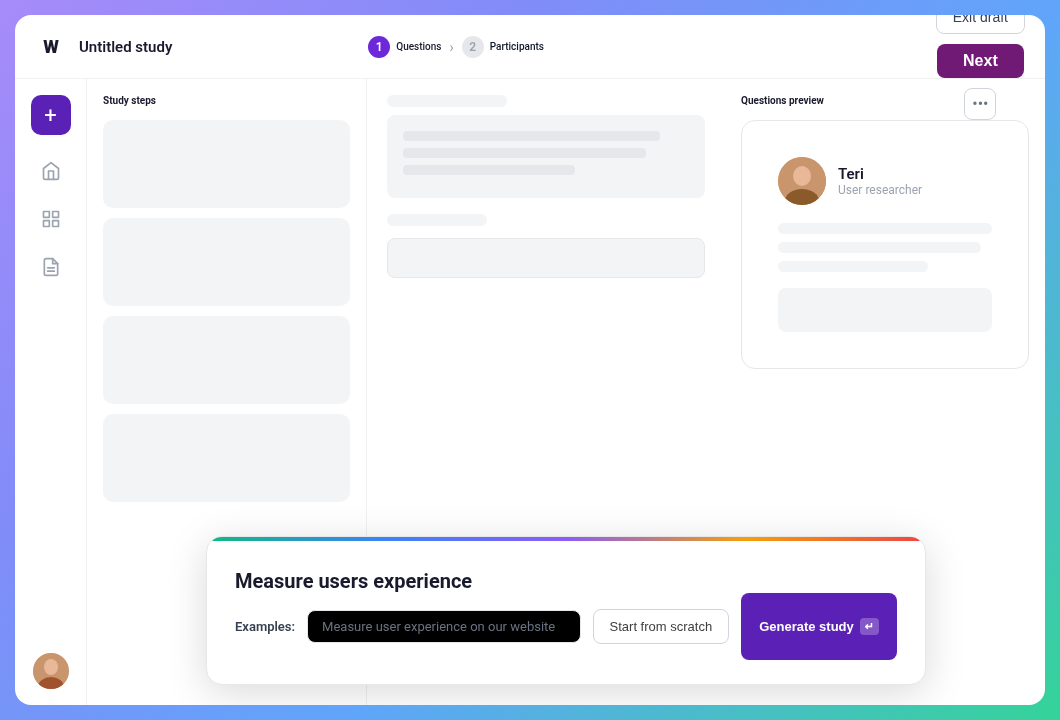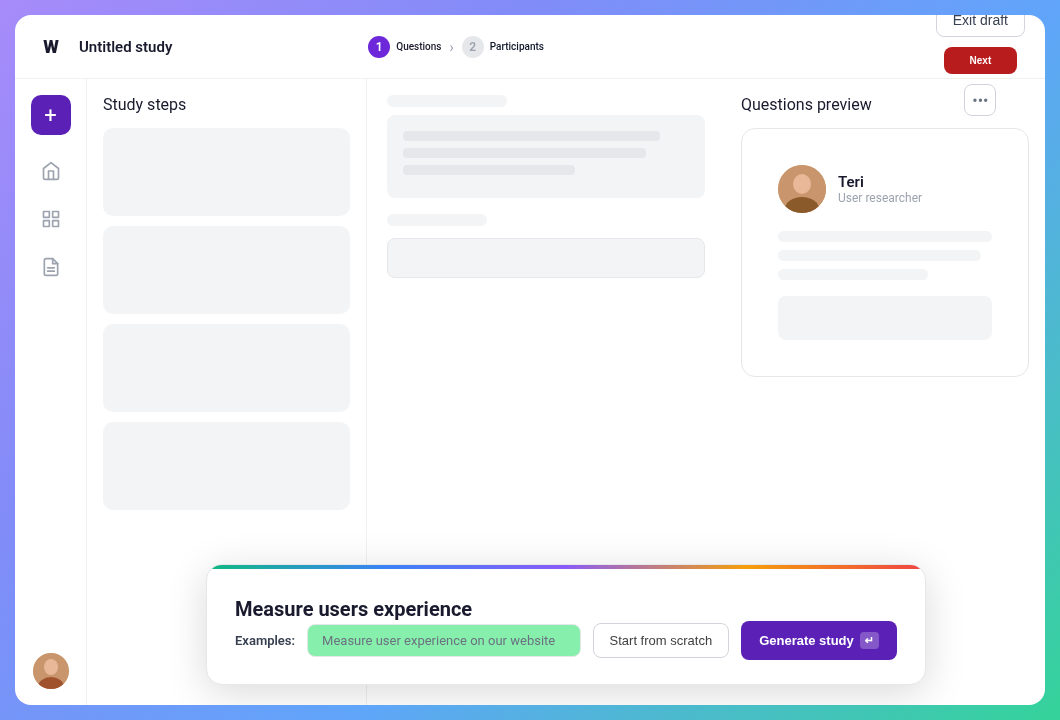--- a/index.html
+++ b/index.html
@@ -111,25 +111,25 @@
       border: 1.5px solid #d1d5db;
       background: white;
       border-radius: 8px;
       font-size: 14px;
       font-weight: 500;
       color: #374151;
       cursor: pointer;
     }
     .btn-next {
       padding: 8px 26px;
-      background: #b91c1c;
+      background: #701a75;
       color: white;
       border: none;
       border-radius: 8px;
-      font-size: 10px;
+      font-size: 16px;
       font-weight: 600;
       cursor: pointer;
     }
     .btn-more {
       width: 32px;
       height: 32px;
       border: 1.5px solid #d1d5db;
       border-radius: 8px;
       background: white;
       display: flex;
@@ -204,22 +204,22 @@
       position: relative;
     }
     
     .study-steps-panel {
       width: 280px;
       padding: 16px;
       border-right: 1px solid #f0f0f0;
       flex-shrink: 0;
     }
     .panel-title {
-      font-size: 16px;
-      font-weight: 400;
+      font-size: 10px;
+      font-weight: 700;
       color: #1a1a2e;
       margin-bottom: 14px;
     }
     .skeleton-card {
       background: #f3f4f6;
       border-radius: 10px;
       height: 88px;
       margin-bottom: 10px;
     }
     
@@ -338,21 +338,21 @@
       align-items: center;
       gap: 12px;
     }
     .ai-modal-examples-label {
       font-size: 13px;
       font-weight: 600;
       color: #374151;
       flex-shrink: 0;
     }
     .ai-modal-example-chip {
-      background: #86efac;
+      background: #000000;
       border: 1.5px solid #e5e7eb;
       border-radius: 8px;
       padding: 8px 14px;
       font-size: 13px;
       color: #6b7280;
       flex: 1;
       cursor: pointer;
     }
     .btn-scratch {
       padding: 9px 16px;
@@ -360,21 +360,21 @@
       background: white;
       border-radius: 8px;
       font-size: 13px;
       font-weight: 500;
       color: #404040;
       cursor: pointer;
       white-space: nowrap;
       flex-shrink: 0;
     }
     .btn-generate {
-      padding: 11px 18px;
+      padding: 25px 18px;
       background: #5b21b6;
       color: white;
       border: none;
       border-radius: 8px;
       font-size: 13px;
       font-weight: 600;
       cursor: pointer;
       display: flex;
       align-items: center;
       gap: 6px;

